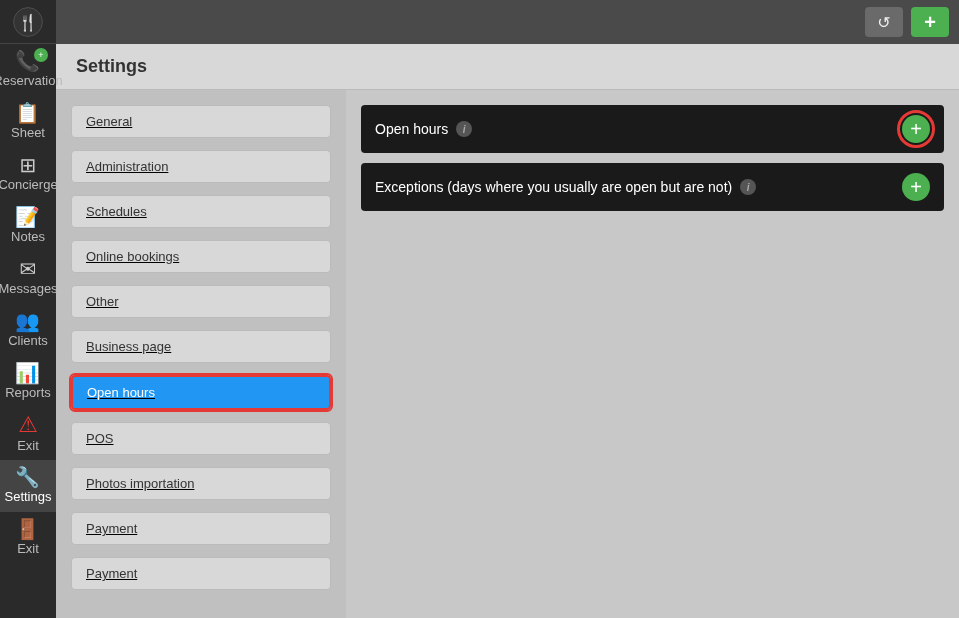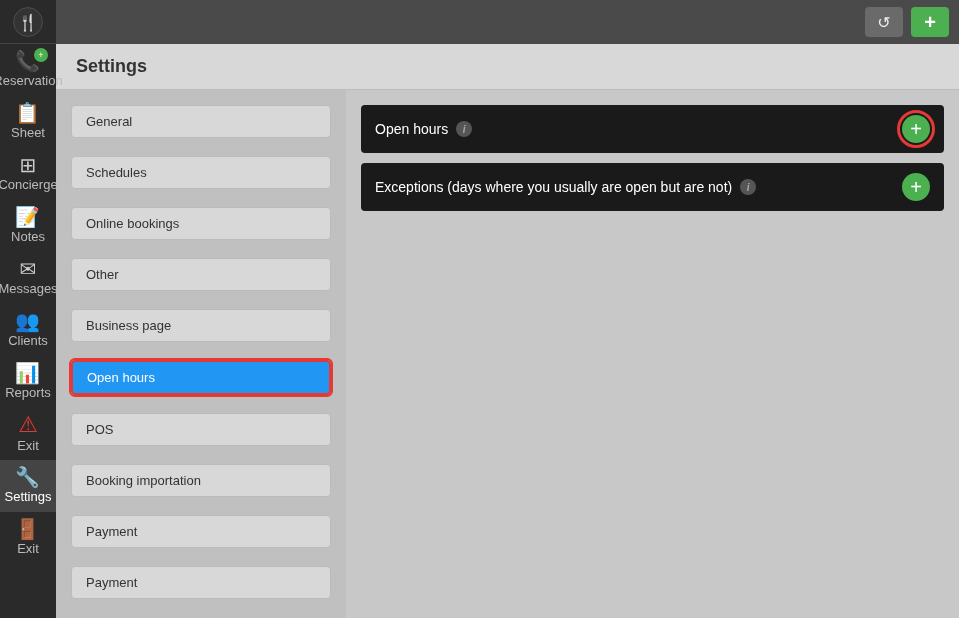--- a/index.html
+++ b/index.html
@@ -118,21 +118,22 @@
 
     
     #settings-nav {
       width: 290px;
       background: #c0c0c0;
       padding: 15px;
       overflow-y: auto;
       flex-shrink: 0;
       display: flex;
       flex-direction: column;
-      gap: 18px;
+      gap: 12px;
+      text-decoration: underline;
     }
     .nav-btn {
       display: block;
       width: 100%;
       padding: 8px 14px;
       background: #d8d8d8;
       border: 1px solid #bbb;
       border-radius: 4px;
       text-align: left;
       cursor: pointer;
@@ -282,27 +283,28 @@
   <div id="content">
 
     <div id="page-header">
       <span>Settings</span>
     </div>
 
     <div id="body">
 
       <div id="settings-nav">
         <button class="nav-btn">General</button>
+        <button class="nav-btn">Administration</button>
         <button class="nav-btn">Schedules</button>
         <button class="nav-btn">Online bookings</button>
         <button class="nav-btn">Other</button>
         <button class="nav-btn">Business page</button>
         <button class="nav-btn active-highlighted">Open hours</button>
         <button class="nav-btn">POS</button>
-        <button class="nav-btn">Booking importation</button>
+        <button class="nav-btn">Photos importation</button>
         <button class="nav-btn">Payment</button>
         <button class="nav-btn">Payment</button>
       </div>
 
       <div id="settings-panel">
 
         <div class="section-header">
           <div class="title-area">
             <span class="title">Open hours</span>
             <span class="info-icon">i</span>

